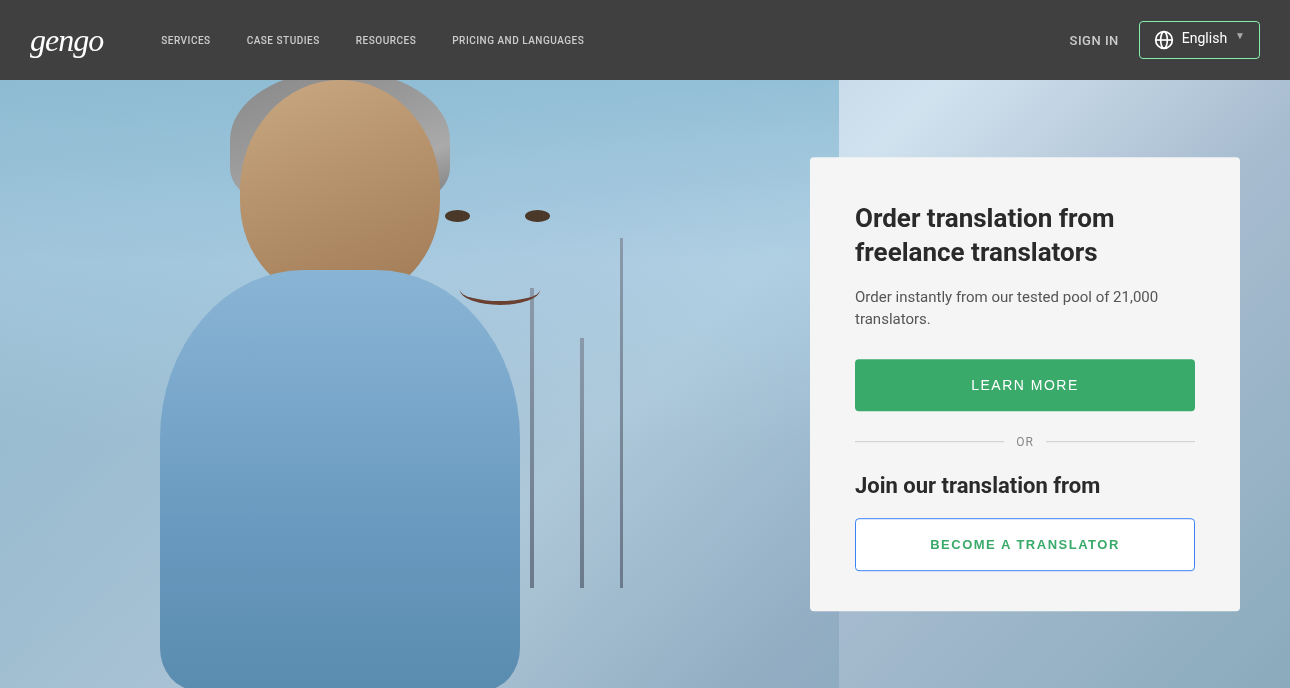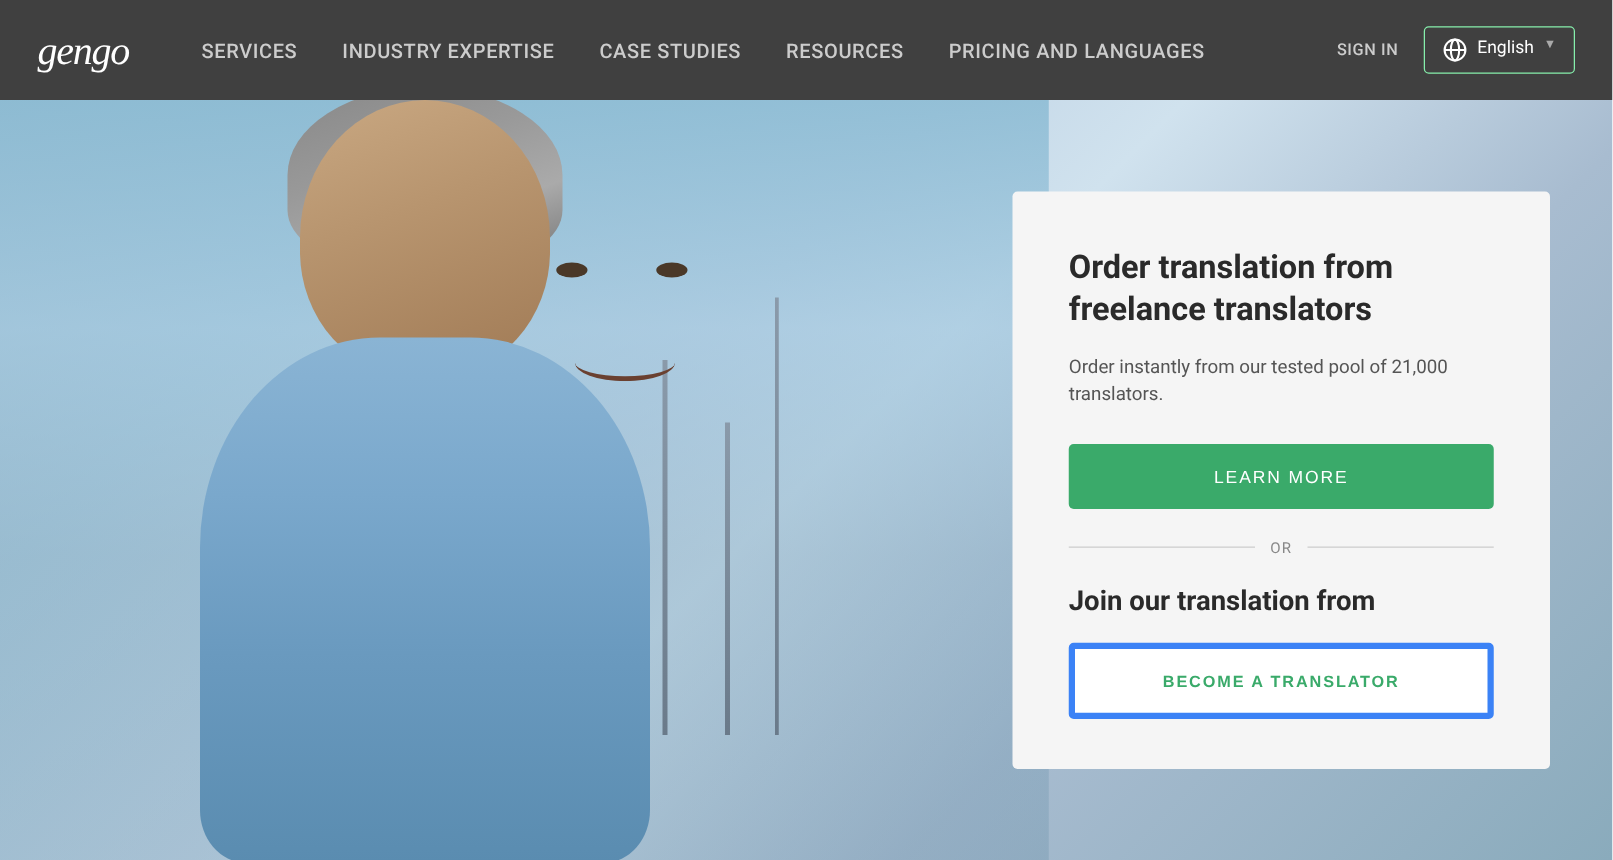--- a/index.html
+++ b/index.html
@@ -42,21 +42,21 @@
     .nav-links {
       display: flex;
       align-items: center;
       gap: 0;
       flex: 1;
     }
 
     .nav-link {
       color: #cccccc;
       text-decoration: none;
-      font-size: 16px;
+      font-size: 10px;
       font-weight: 500;
       letter-spacing: 0.5px;
       padding: 12px 18px;
       height: 80px;
       display: flex;
       align-items: center;
       text-transform: uppercase;
       cursor: pointer;
       white-space: nowrap;
     }
@@ -305,42 +305,41 @@
       font-weight: 700;
       color: #2a2a2a;
       margin-bottom: 20px;
     }
 
     .btn-become-translator {
       display: block;
       width: 100%;
       background: white;
       color: #3aaa6a;
-      border: 5px solid #3b82f6;
+      border: 1px solid #3b82f6;
       border-radius: 4px;
       padding: 18px;
       font-size: 13px;
       font-weight: 700;
       letter-spacing: 1.5px;
       text-transform: uppercase;
       cursor: pointer;
       text-align: center;
     }
   </style>
 </head>
 <body>
 
 <nav class="navbar">
   <div class="navbar-logo">
     <span class="logo-text">gengo</span>
   </div>
 
   <div class="nav-links">
     <a class="nav-link">SERVICES</a>
-    <a class="nav-link">INDUSTRY EXPERTISE</a>
     <a class="nav-link">CASE STUDIES</a>
     <a class="nav-link">RESOURCES</a>
     <a class="nav-link">PRICING AND LANGUAGES</a>
   </div>
 
   <div class="navbar-right">
     <span class="sign-in-link">SIGN IN</span>
     <div class="language-selector">
       <svg class="globe-icon" viewBox="0 0 24 24" fill="none" stroke="white" stroke-width="2">
         <circle cx="12" cy="12" r="10"></circle>

